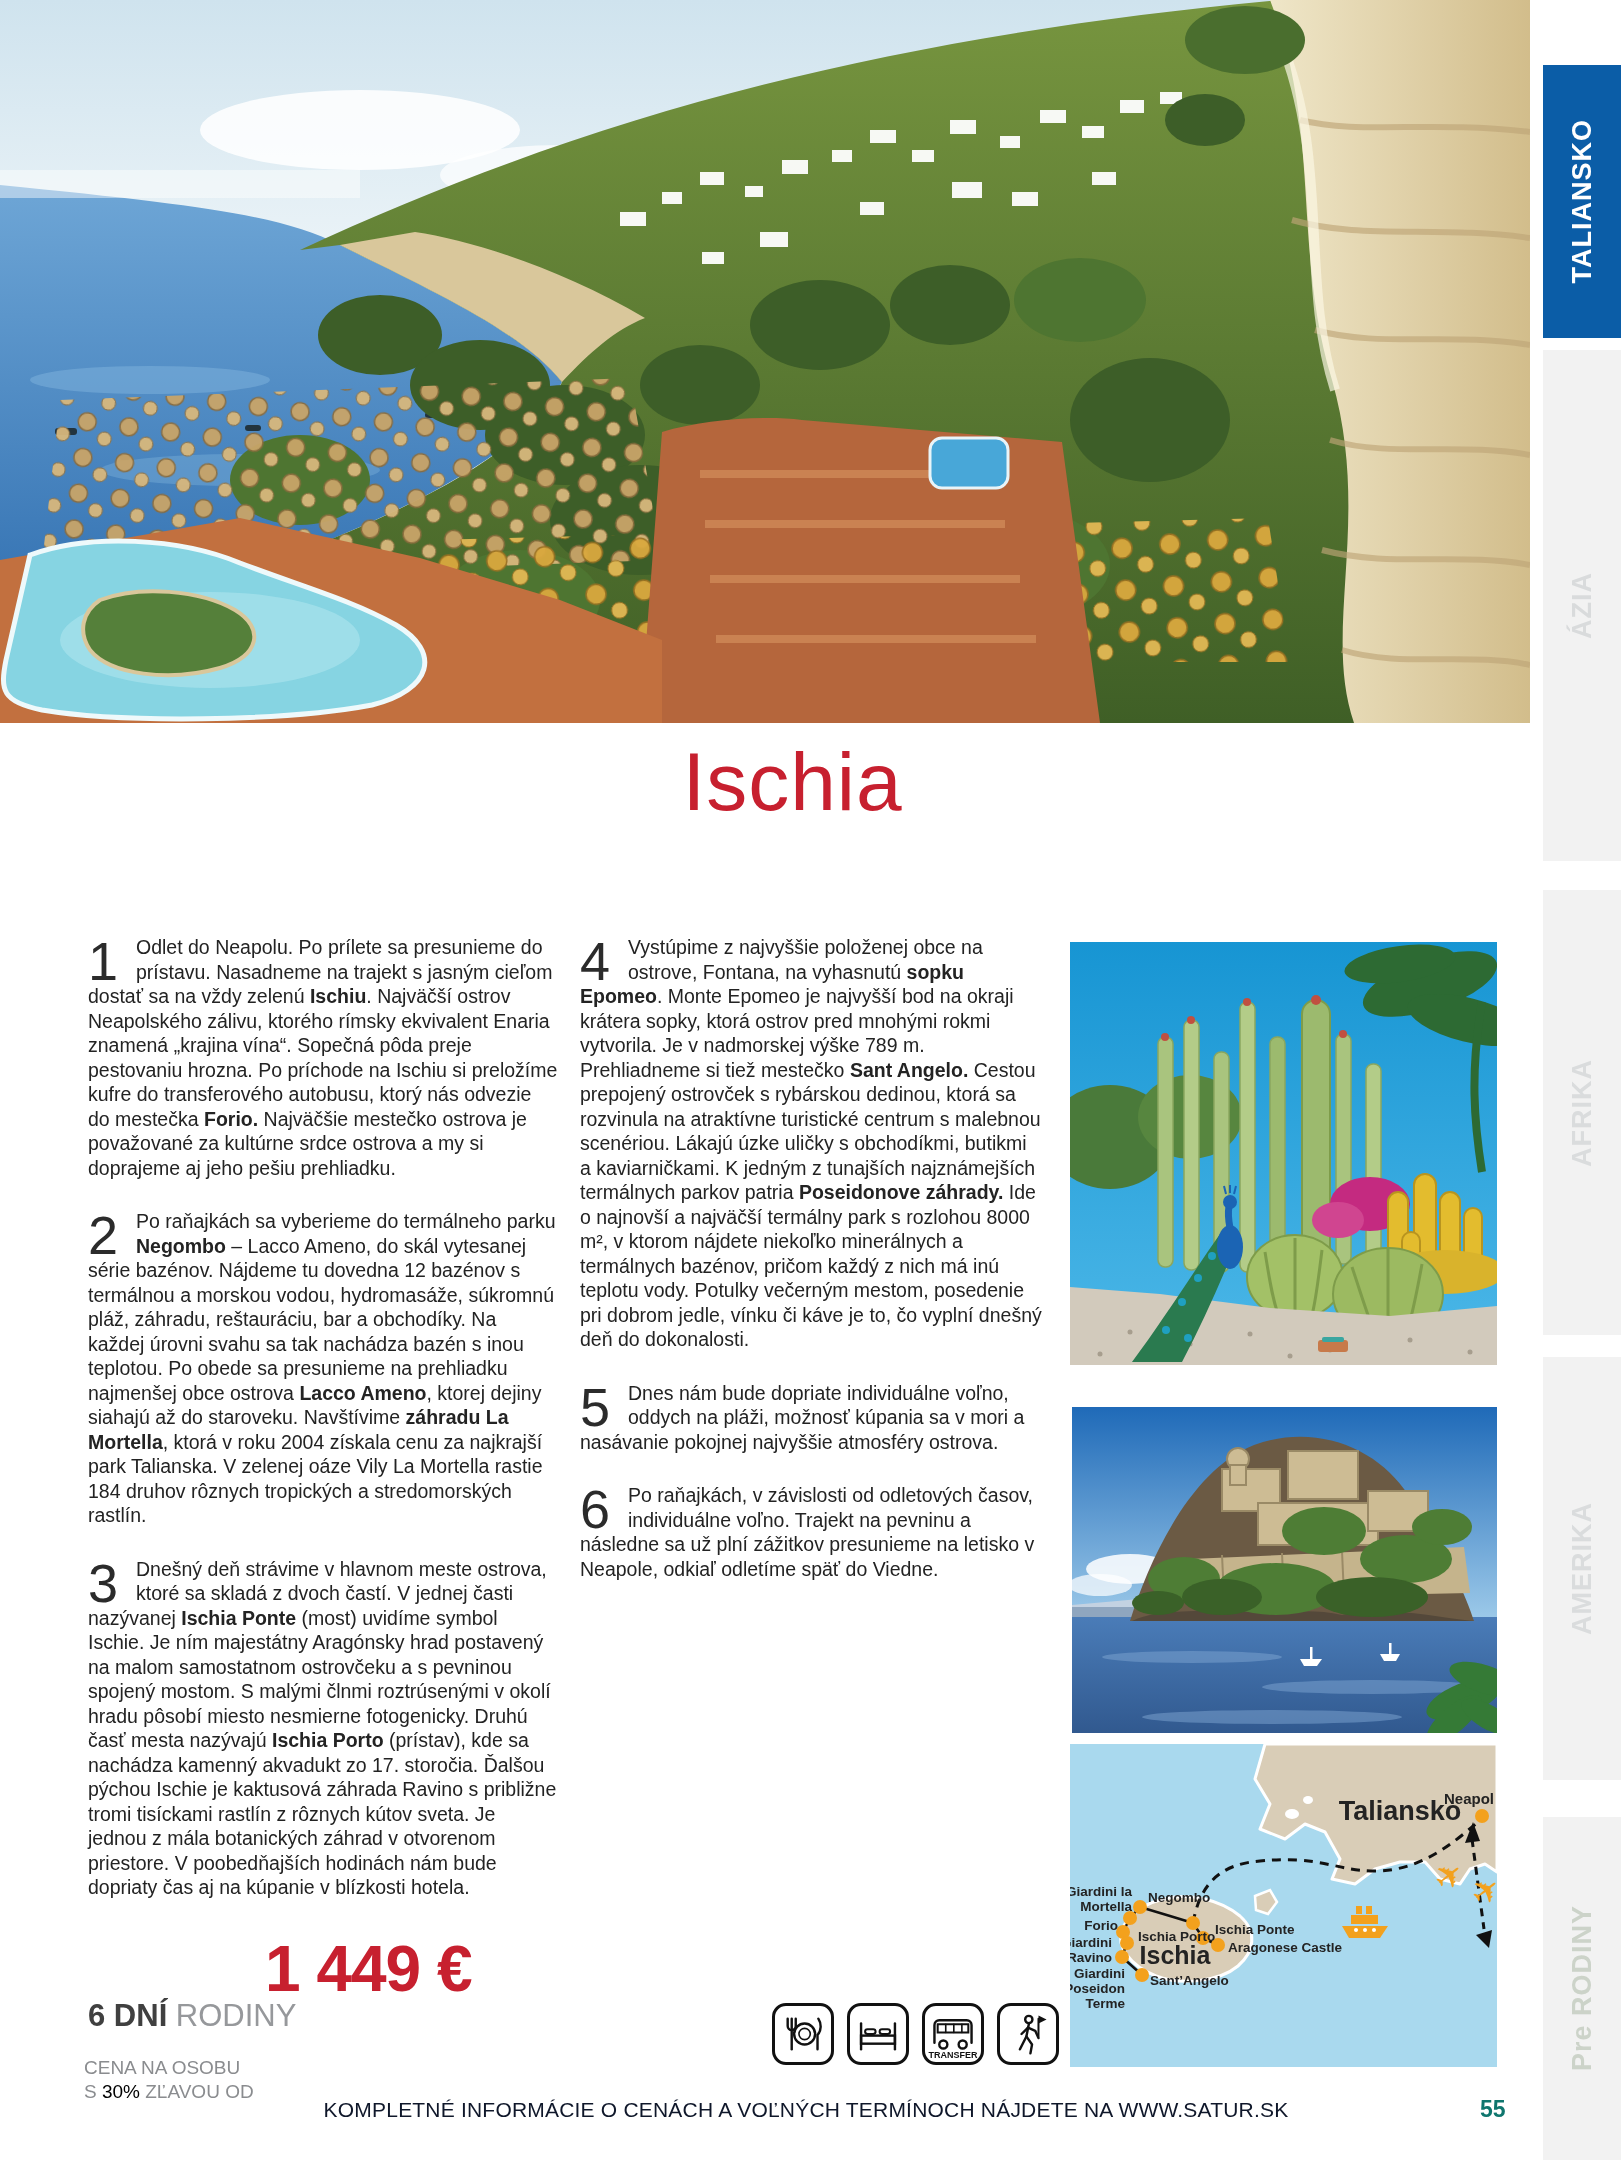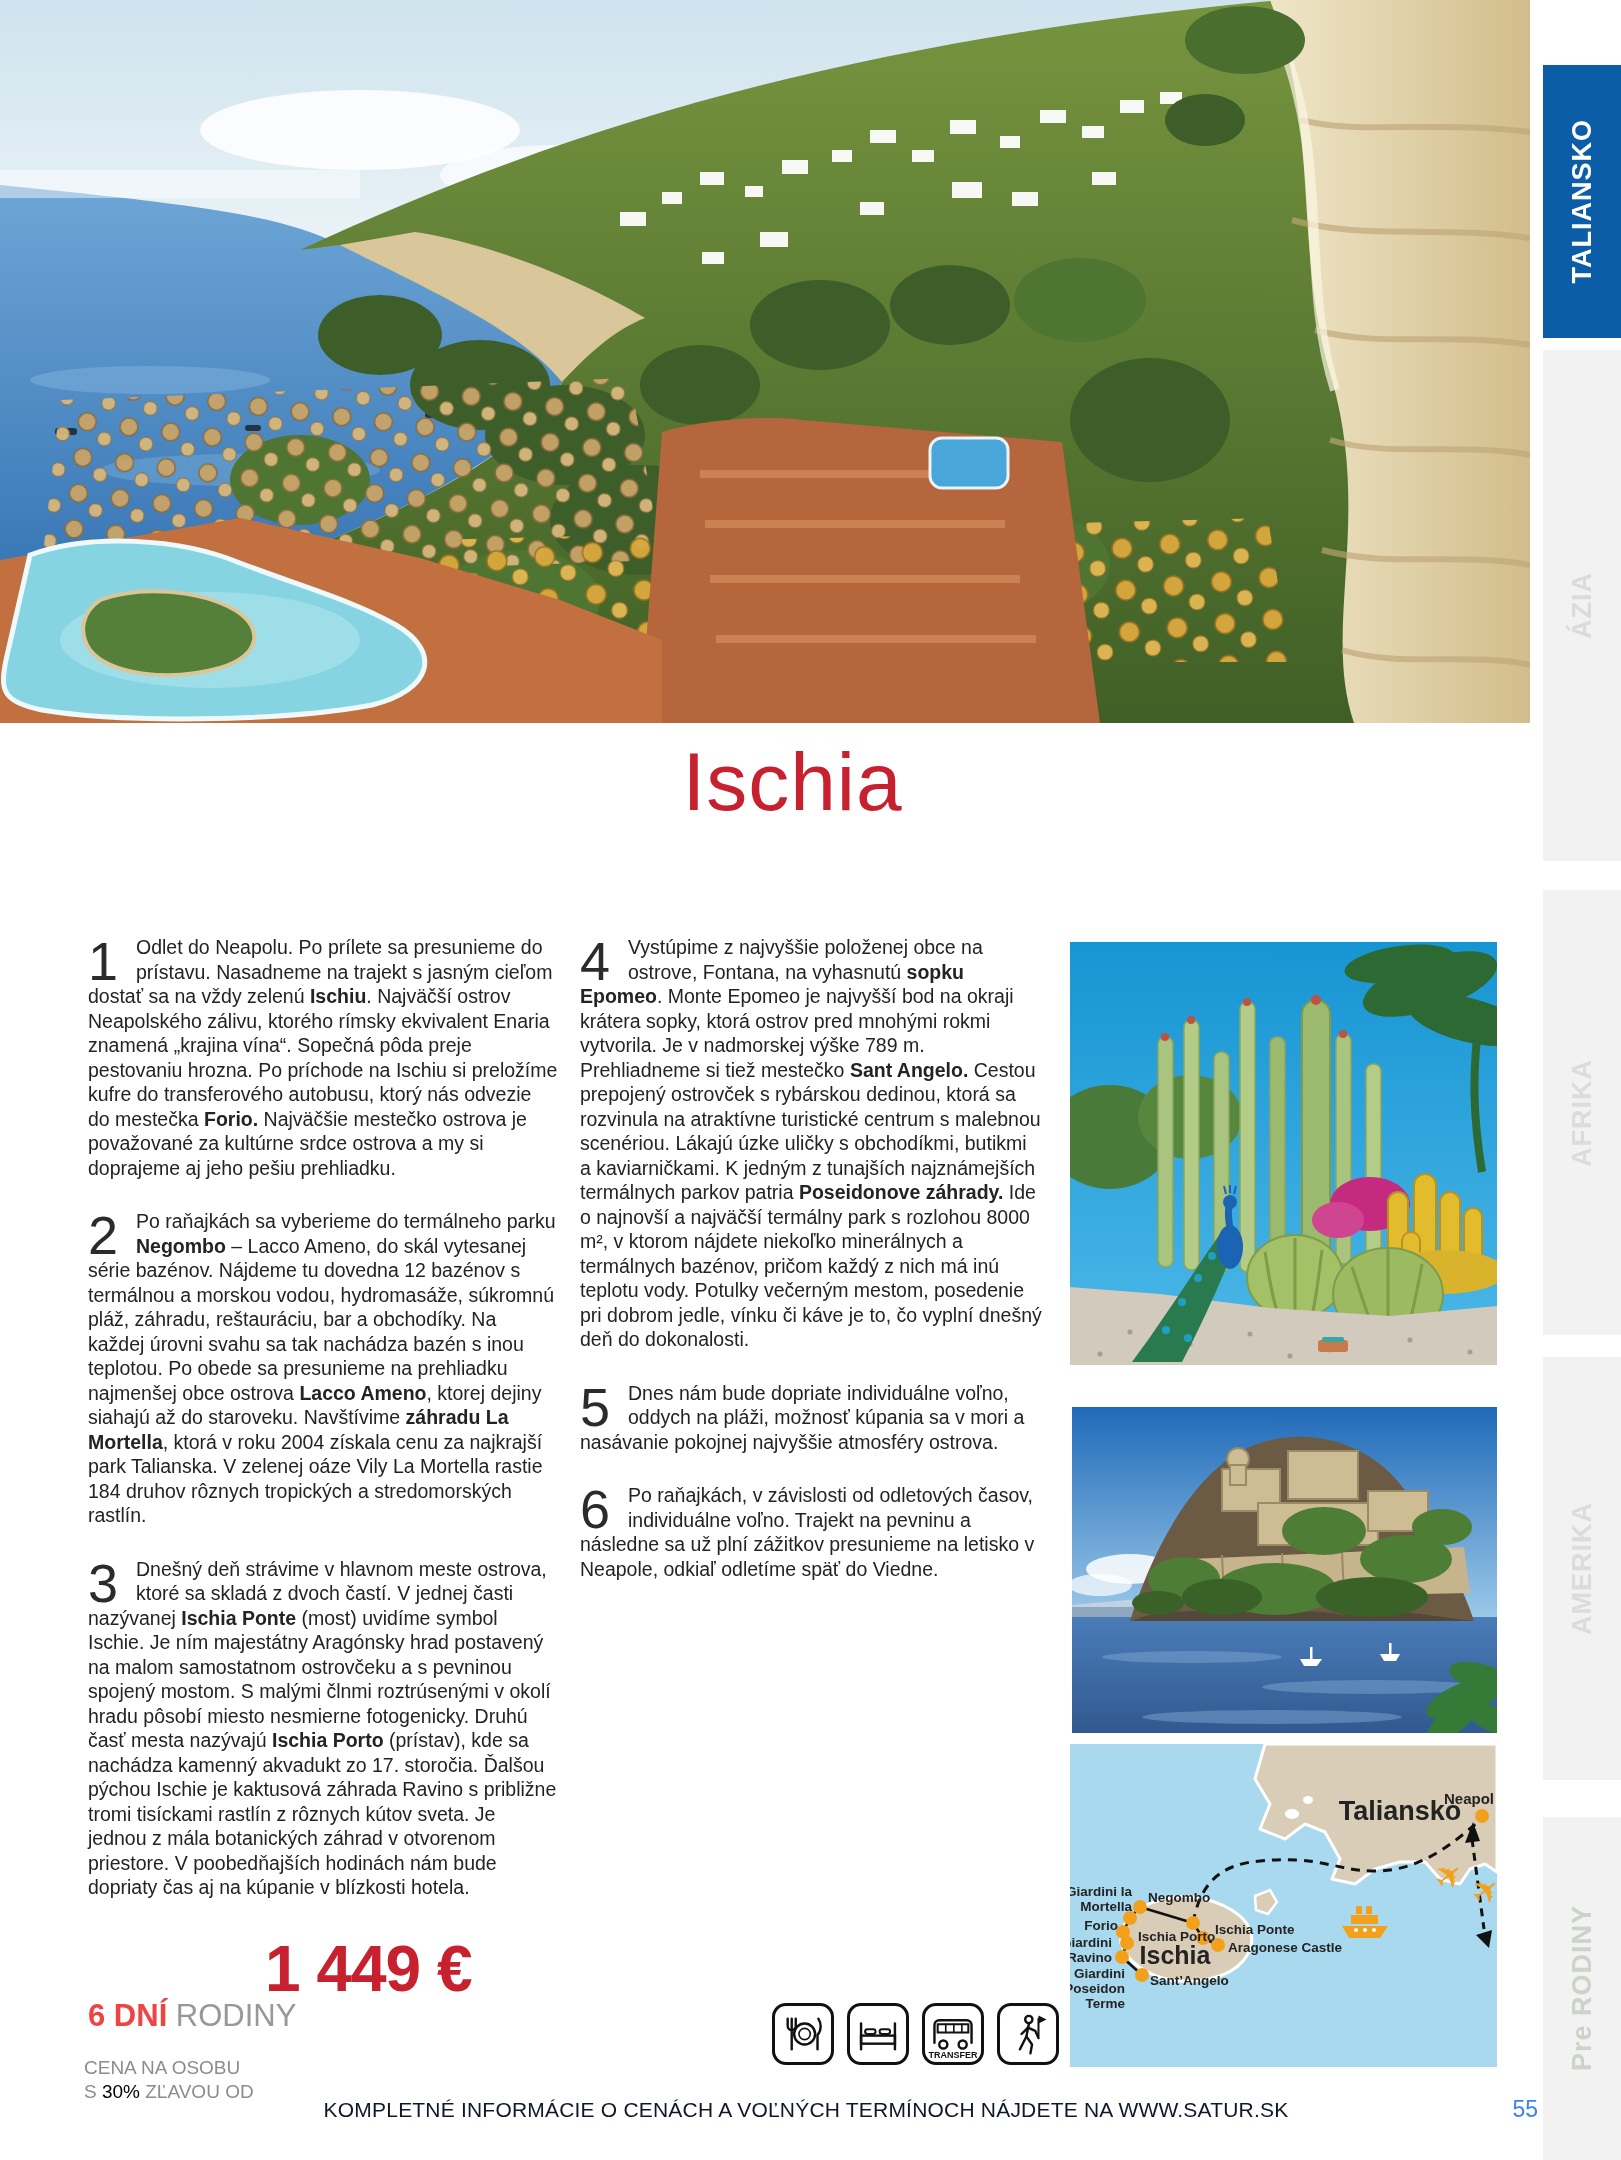--- a/index.html
+++ b/index.html
@@ -33,37 +33,37 @@
         width:40px;margin:3px 8px 0 0;}
   .col strong{font-weight:bold;}
 
   
   #photo-cactus{left:1070px;top:942px;width:427px;height:423px;overflow:hidden;}
   #photo-castle{left:1072px;top:1407px;width:425px;height:326px;overflow:hidden;}
   #map{left:1070px;top:1744px;width:427px;height:323px;overflow:hidden;}
 
   
   #days-line{left:88px;top:1998px;font-size:31px;white-space:nowrap;}
-  #days-bold{font-weight:bold;color:#ef4444;}
+  #days-bold{font-weight:bold;color:#404040;}
   #days-rest{color:#96989b;}
   #price-labels{left:84px;top:2056px;font-size:19px;line-height:24px;color:#8a8c8f;white-space:nowrap;}
   .disc{color:#000000;font-weight:normal;}
   #price-big{left:265px;top:1932px;font-size:64px;font-weight:bold;color:#c7202f;letter-spacing:-1px;white-space:nowrap;}
 
   
   #icons-row{left:772px;top:2003px;display:flex;gap:13px;}
   .tile{width:62px;height:62px;border:3px solid #111;border-radius:14px;box-sizing:border-box;
         display:flex;align-items:center;justify-content:center;background:#fff;position:relative;}
   .tile svg{display:block;}
   .tile .tlabel{position:absolute;bottom:2px;left:0;right:0;text-align:center;
         font-size:9px;font-weight:bold;color:#111;letter-spacing:0px;}
 
   
   #footer-text{left:88px;top:2098px;width:1436px;text-align:center;font-size:21px;color:#0f172a;letter-spacing:0.2px;}
-  #page-num{left:1480px;top:2096px;width:58px;text-align:right;font-size:23px;font-weight:normal;color:#3b82f6;}
+  #page-num{left:1480px;top:2096px;width:58px;font-size:23px;font-weight:bold;color:#0f766e;}
 </style>
 </head>
 <body>
 
 <div id="hero" class="abs">
   <svg width="1530" height="723" viewBox="0 0 1530 723">
     <defs>
       <linearGradient id="skyG" x1="0" y1="0" x2="0" y2="1">
         <stop offset="0" stop-color="#cfe3ee"></stop>
           <stop offset="1" stop-color="#f3f8fa"></stop>

